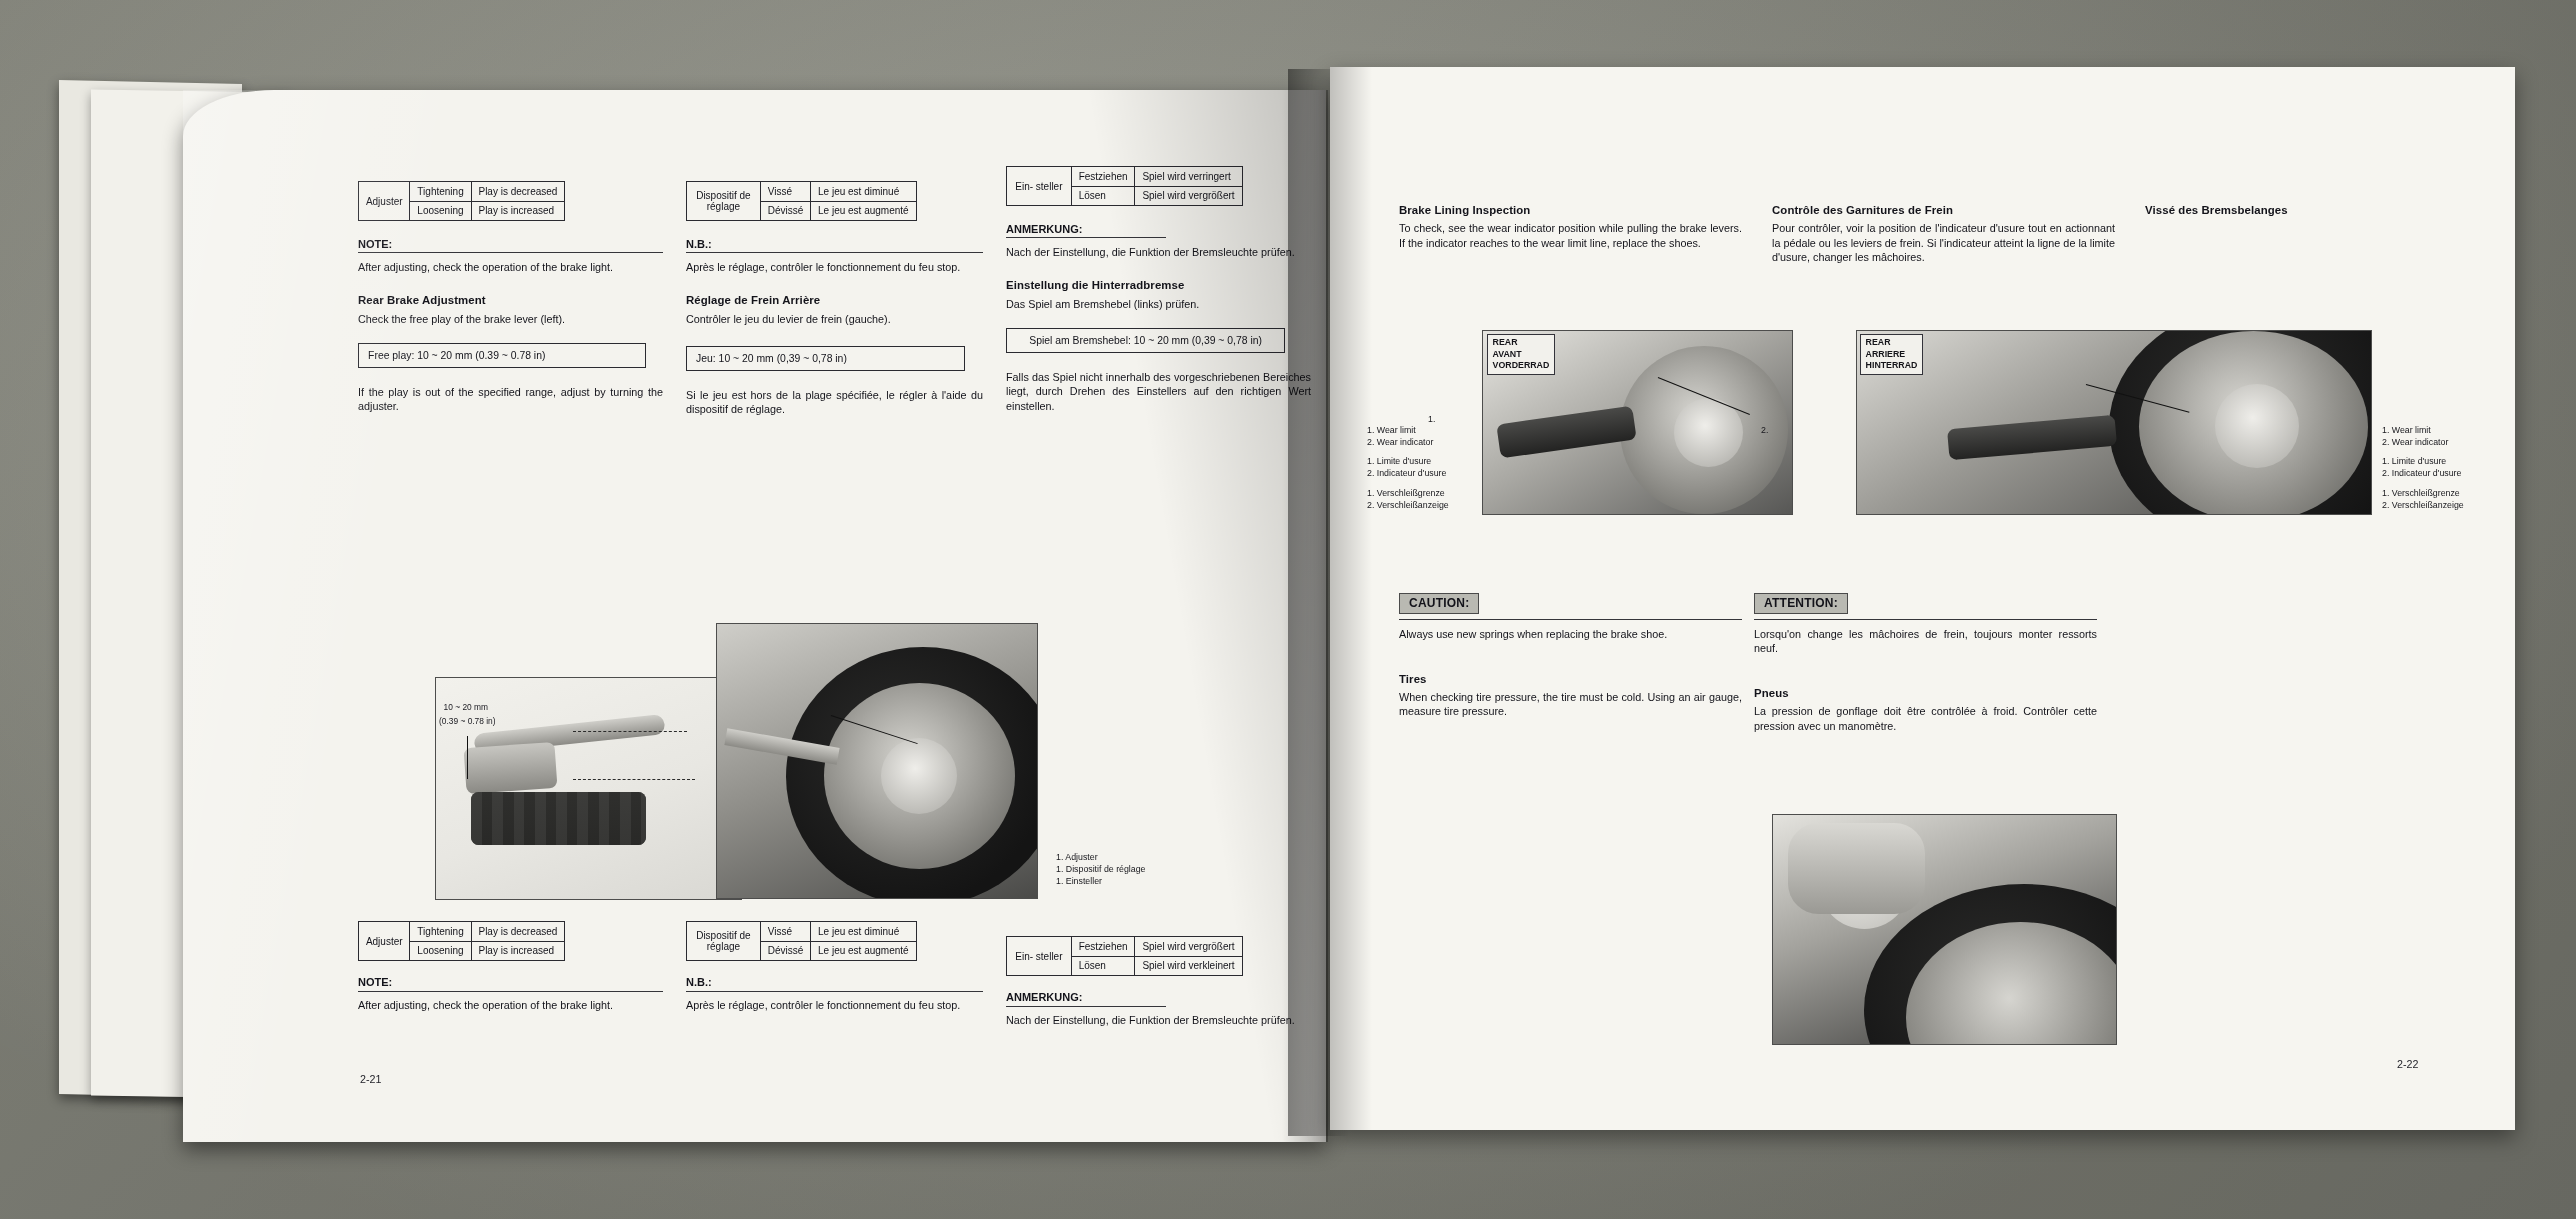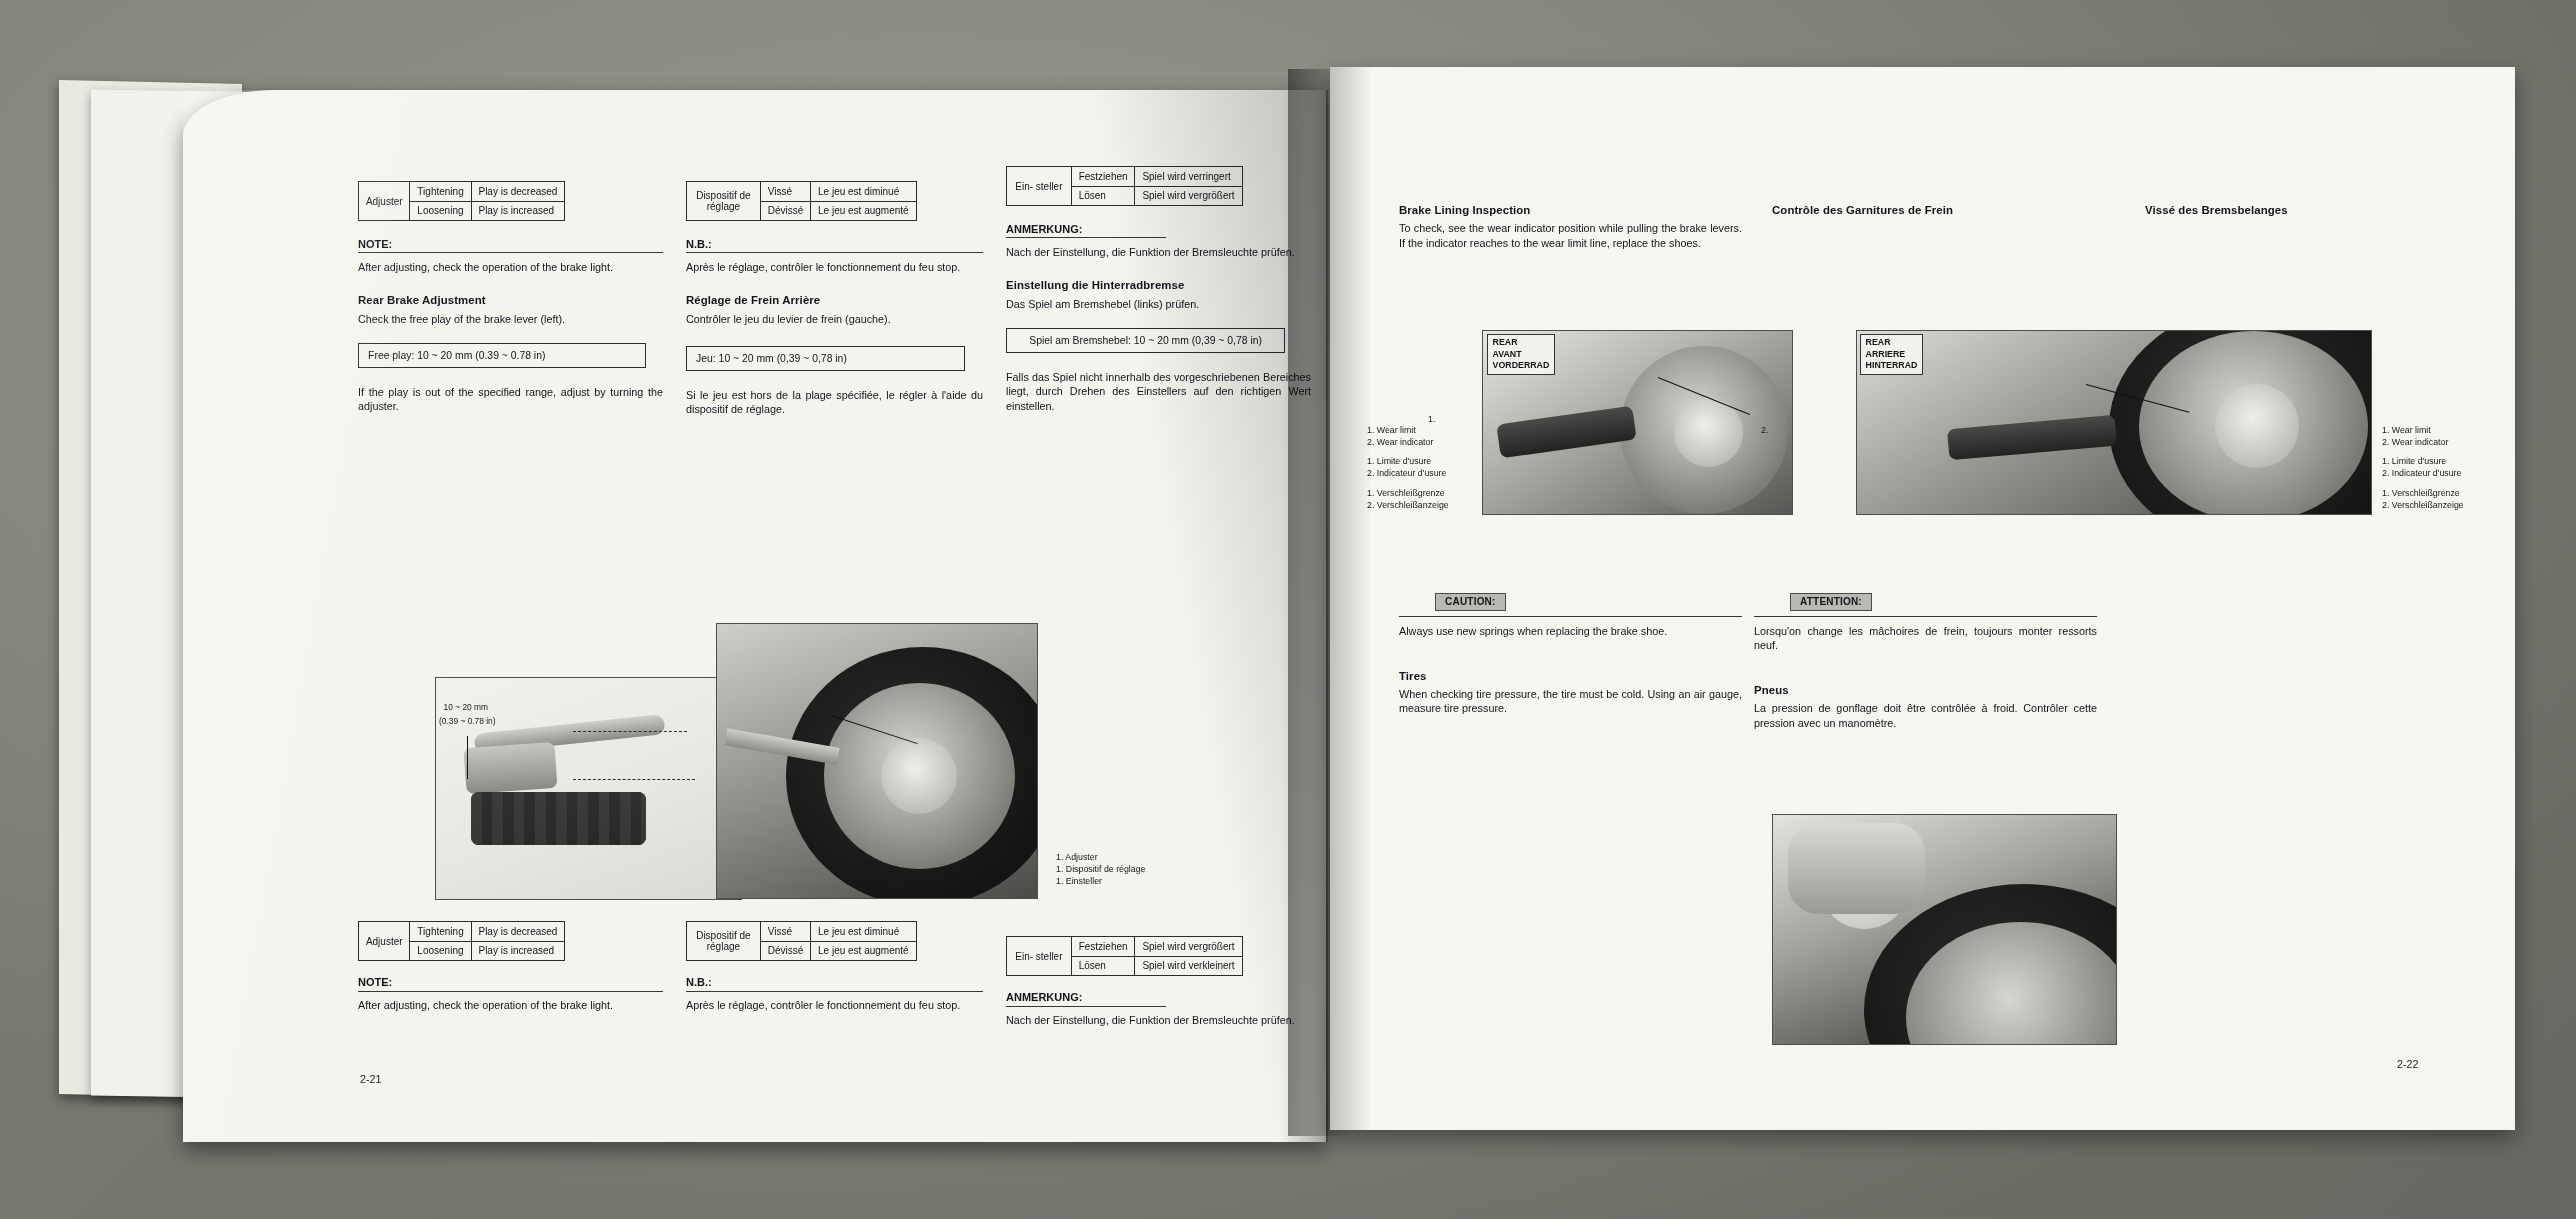--- a/index.html
+++ b/index.html
@@ -44,21 +44,21 @@
   .rule{height:0.8px;background:#35353a;margin:2.3px 0 6.9px 0;}
   .pagenum{position:absolute;font-size:10.7px;color:#23232a;}
 
   
   table.tb{border-collapse:collapse;font-size:10px;}
   table.tb td{border:0.8px solid #2a2a30;padding:3.8px 6.9px;white-space:nowrap;}
   .boxed{border:0.8px solid #2a2a30;padding:6.1px 9.1px;font-size:10.4px;display:inline-block;}
 
   
   .banner{background:#b9b9b2;border:0.8px solid #4a4a4a;display:inline-block;
-    padding:2.3px 9.1px;font-weight:bold;font-size:10px;letter-spacing:0.2px;margin-left:36px;}
+    padding:2.3px 9.1px;font-weight:bold;font-size:12px;letter-spacing:0.2px;}
   .bannerline{height:0.8px;background:#35353a;margin:5.3px 0 6.9px 0;}
 
   
   .photo{position:absolute;background:#6e6e6c;overflow:hidden;border:0.8px solid #4d4d4c;}
   .photo .sky{position:absolute;inset:0;
     background:linear-gradient(145deg,#9a9a97 0%,#6c6c69 45%,#3b3b39 100%);}
   .tire{position:absolute;border-radius:50%;background:radial-gradient(circle at 40% 40%,#2b2b2a,#141414 70%);}
   .rim{position:absolute;border-radius:50%;background:radial-gradient(circle at 45% 40%,#d6d5d0,#8c8b86 60%,#5a5a56);}
   .hub{position:absolute;border-radius:50%;background:radial-gradient(circle at 45% 40%,#efeeea,#a9a8a3);}
   .grip{position:absolute;background:linear-gradient(180deg,#4a4a48,#232322);border-radius:7.6px;}
@@ -287,20 +287,21 @@
 
   <div class="pg" style="left:1330px;top:67px;width:1185px;height:1063px;">
 
     <div class="col" style="left:69px;top:137px;width:343px;">
       <div class="h">Brake Lining Inspection</div>
       <div class="p">To check, see the wear indicator position while pulling the brake levers. If the indicator reaches to the wear limit line, replace the shoes.</div>
     </div>
 
     <div class="col" style="left:442px;top:137px;width:343px;">
       <div class="h">Contrôle des Garnitures de Frein</div>
+      <div class="p">Pour contrôler, voir la position de l'indicateur d'usure tout en actionnant la pédale ou les leviers de frein. Si l'indicateur atteint la ligne de la limite d'usure, changer les mâchoires.</div>
     </div>
 
     <div class="col" style="left:815px;top:137px;width:320px;">
       <div class="h">Vissé des Bremsbelanges</div>
     </div>
 
     <div class="photo" style="left:152px;top:263px;width:309px;height:183px;">
       <div class="sky" style="background:linear-gradient(150deg,#e7e6e1 0%,#a9a8a3 45%,#575755 100%)"></div>
       <div class="rim" style="left:137px;top:15.2px;width:168px;height:168px;"></div>
       <div class="hub" style="left:191px;top:67px;width:69px;height:69px;"></div>

